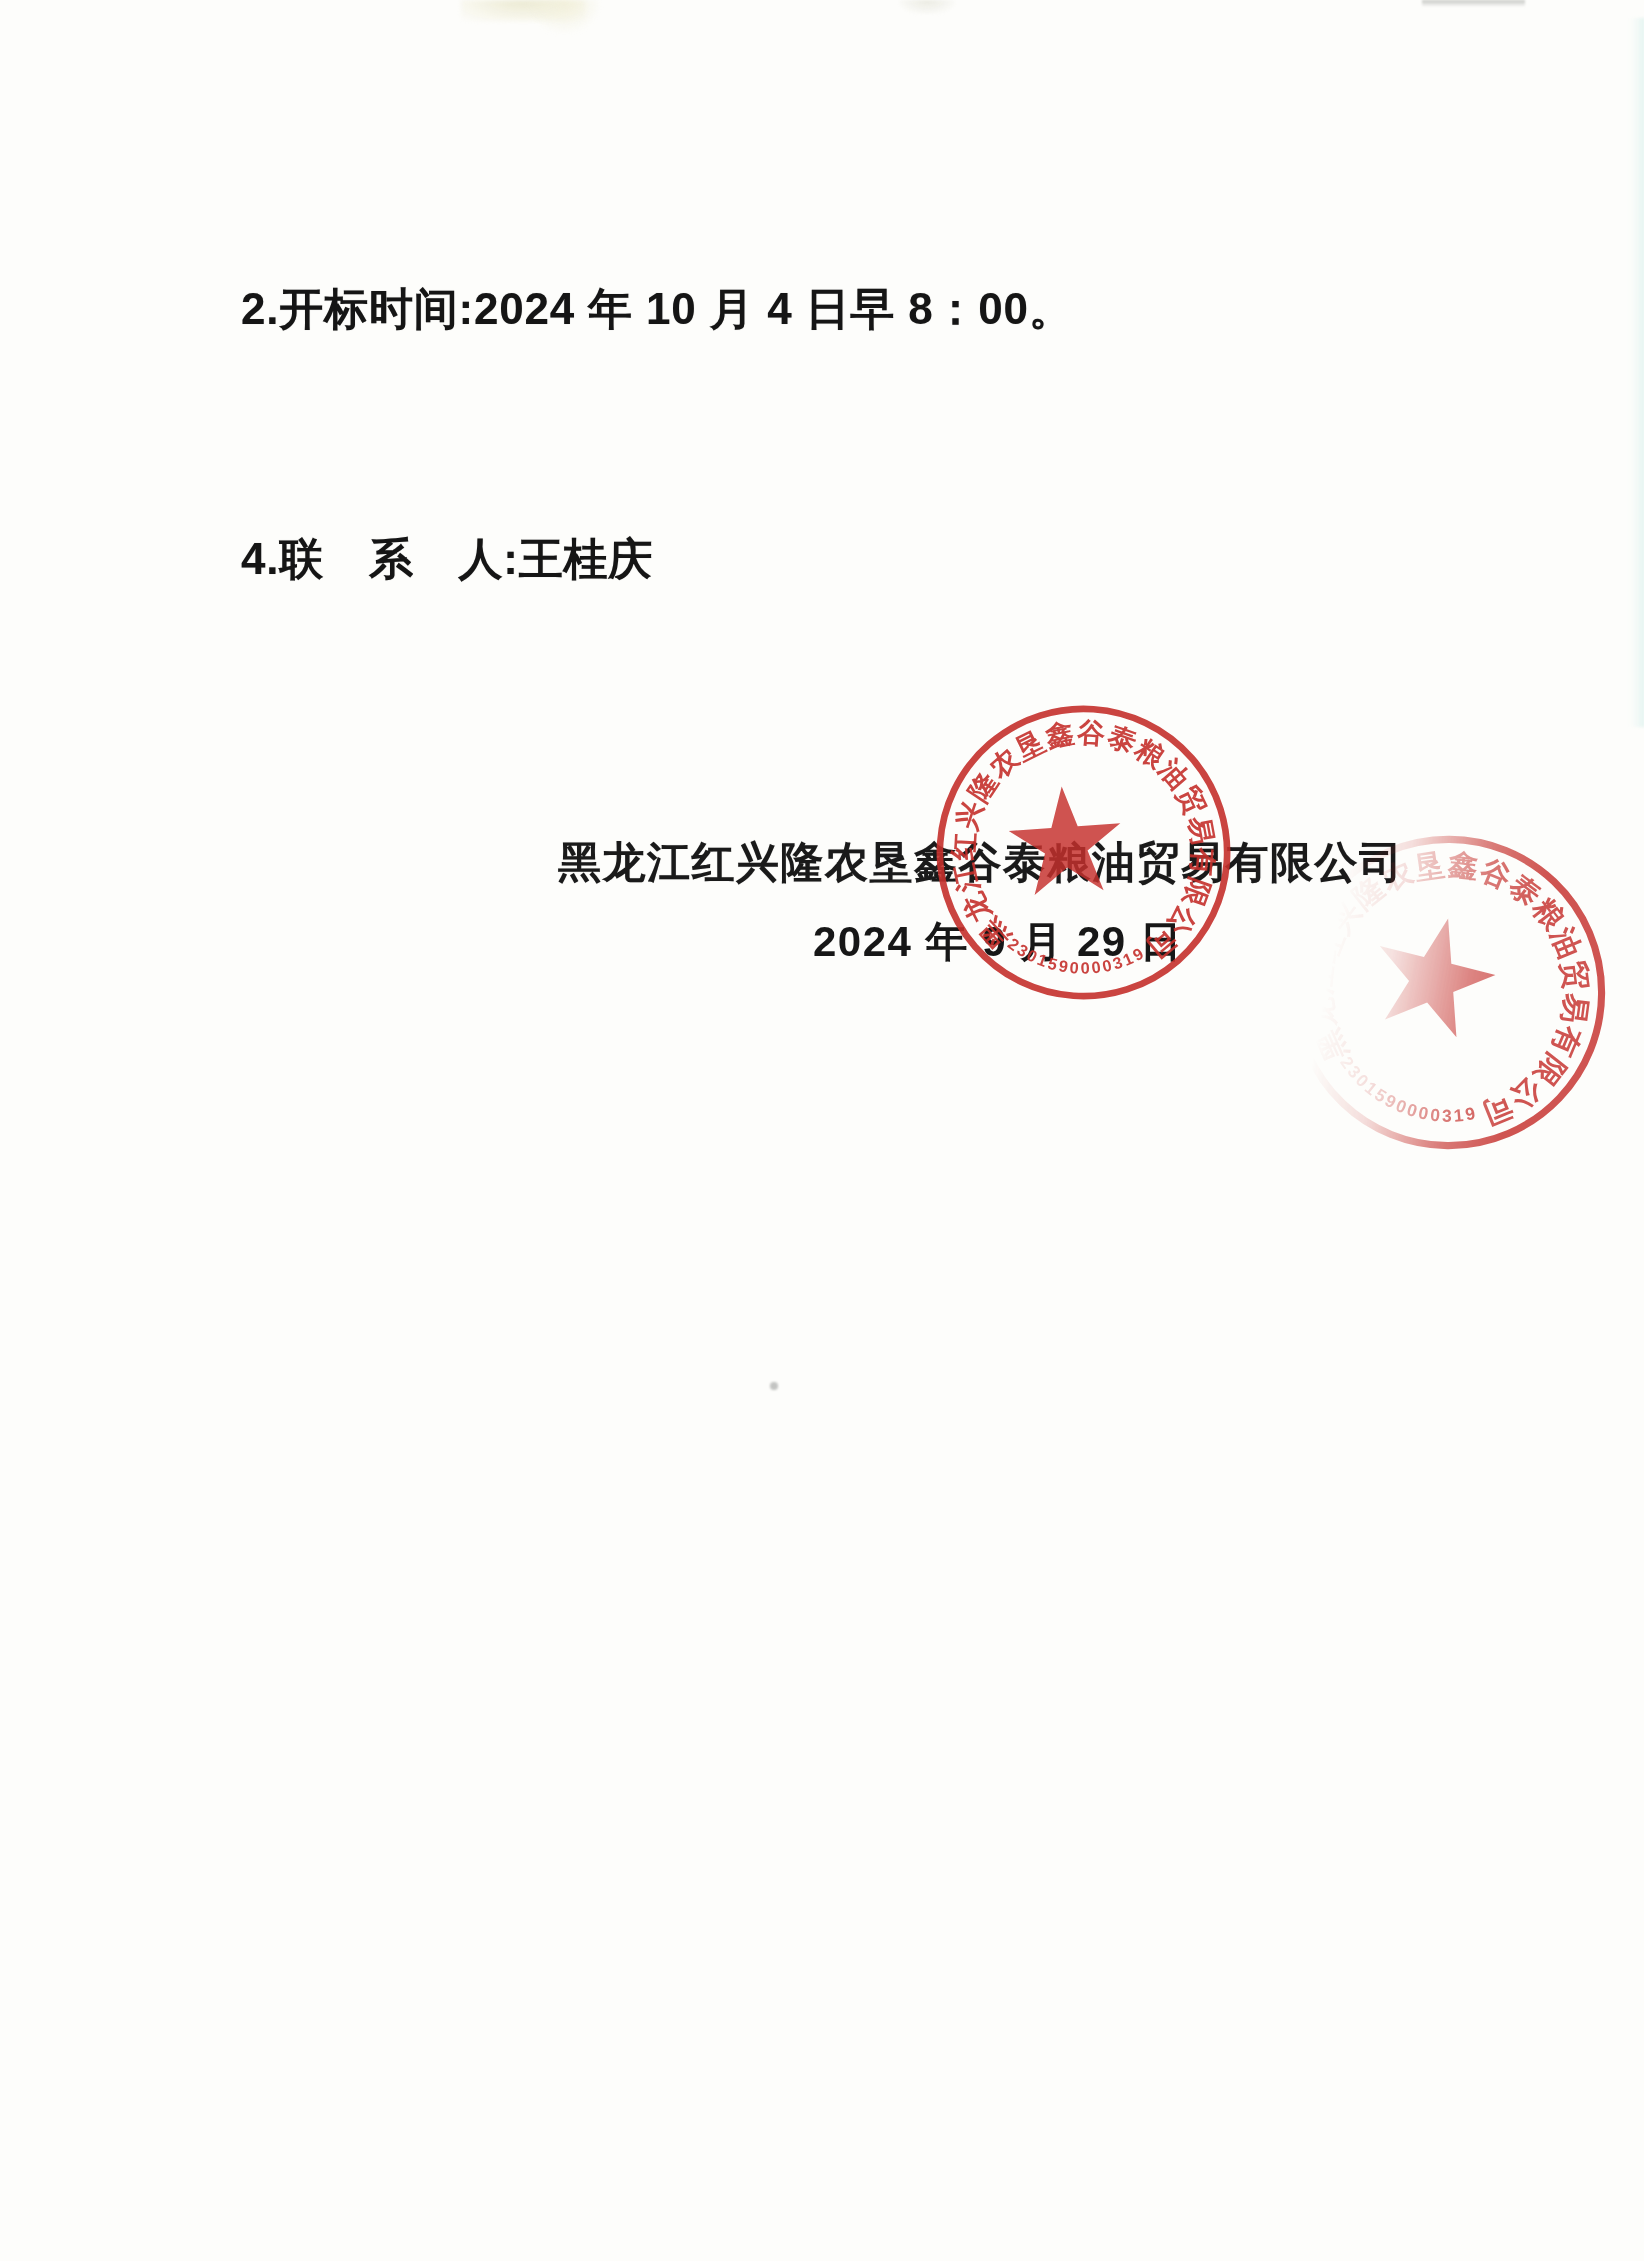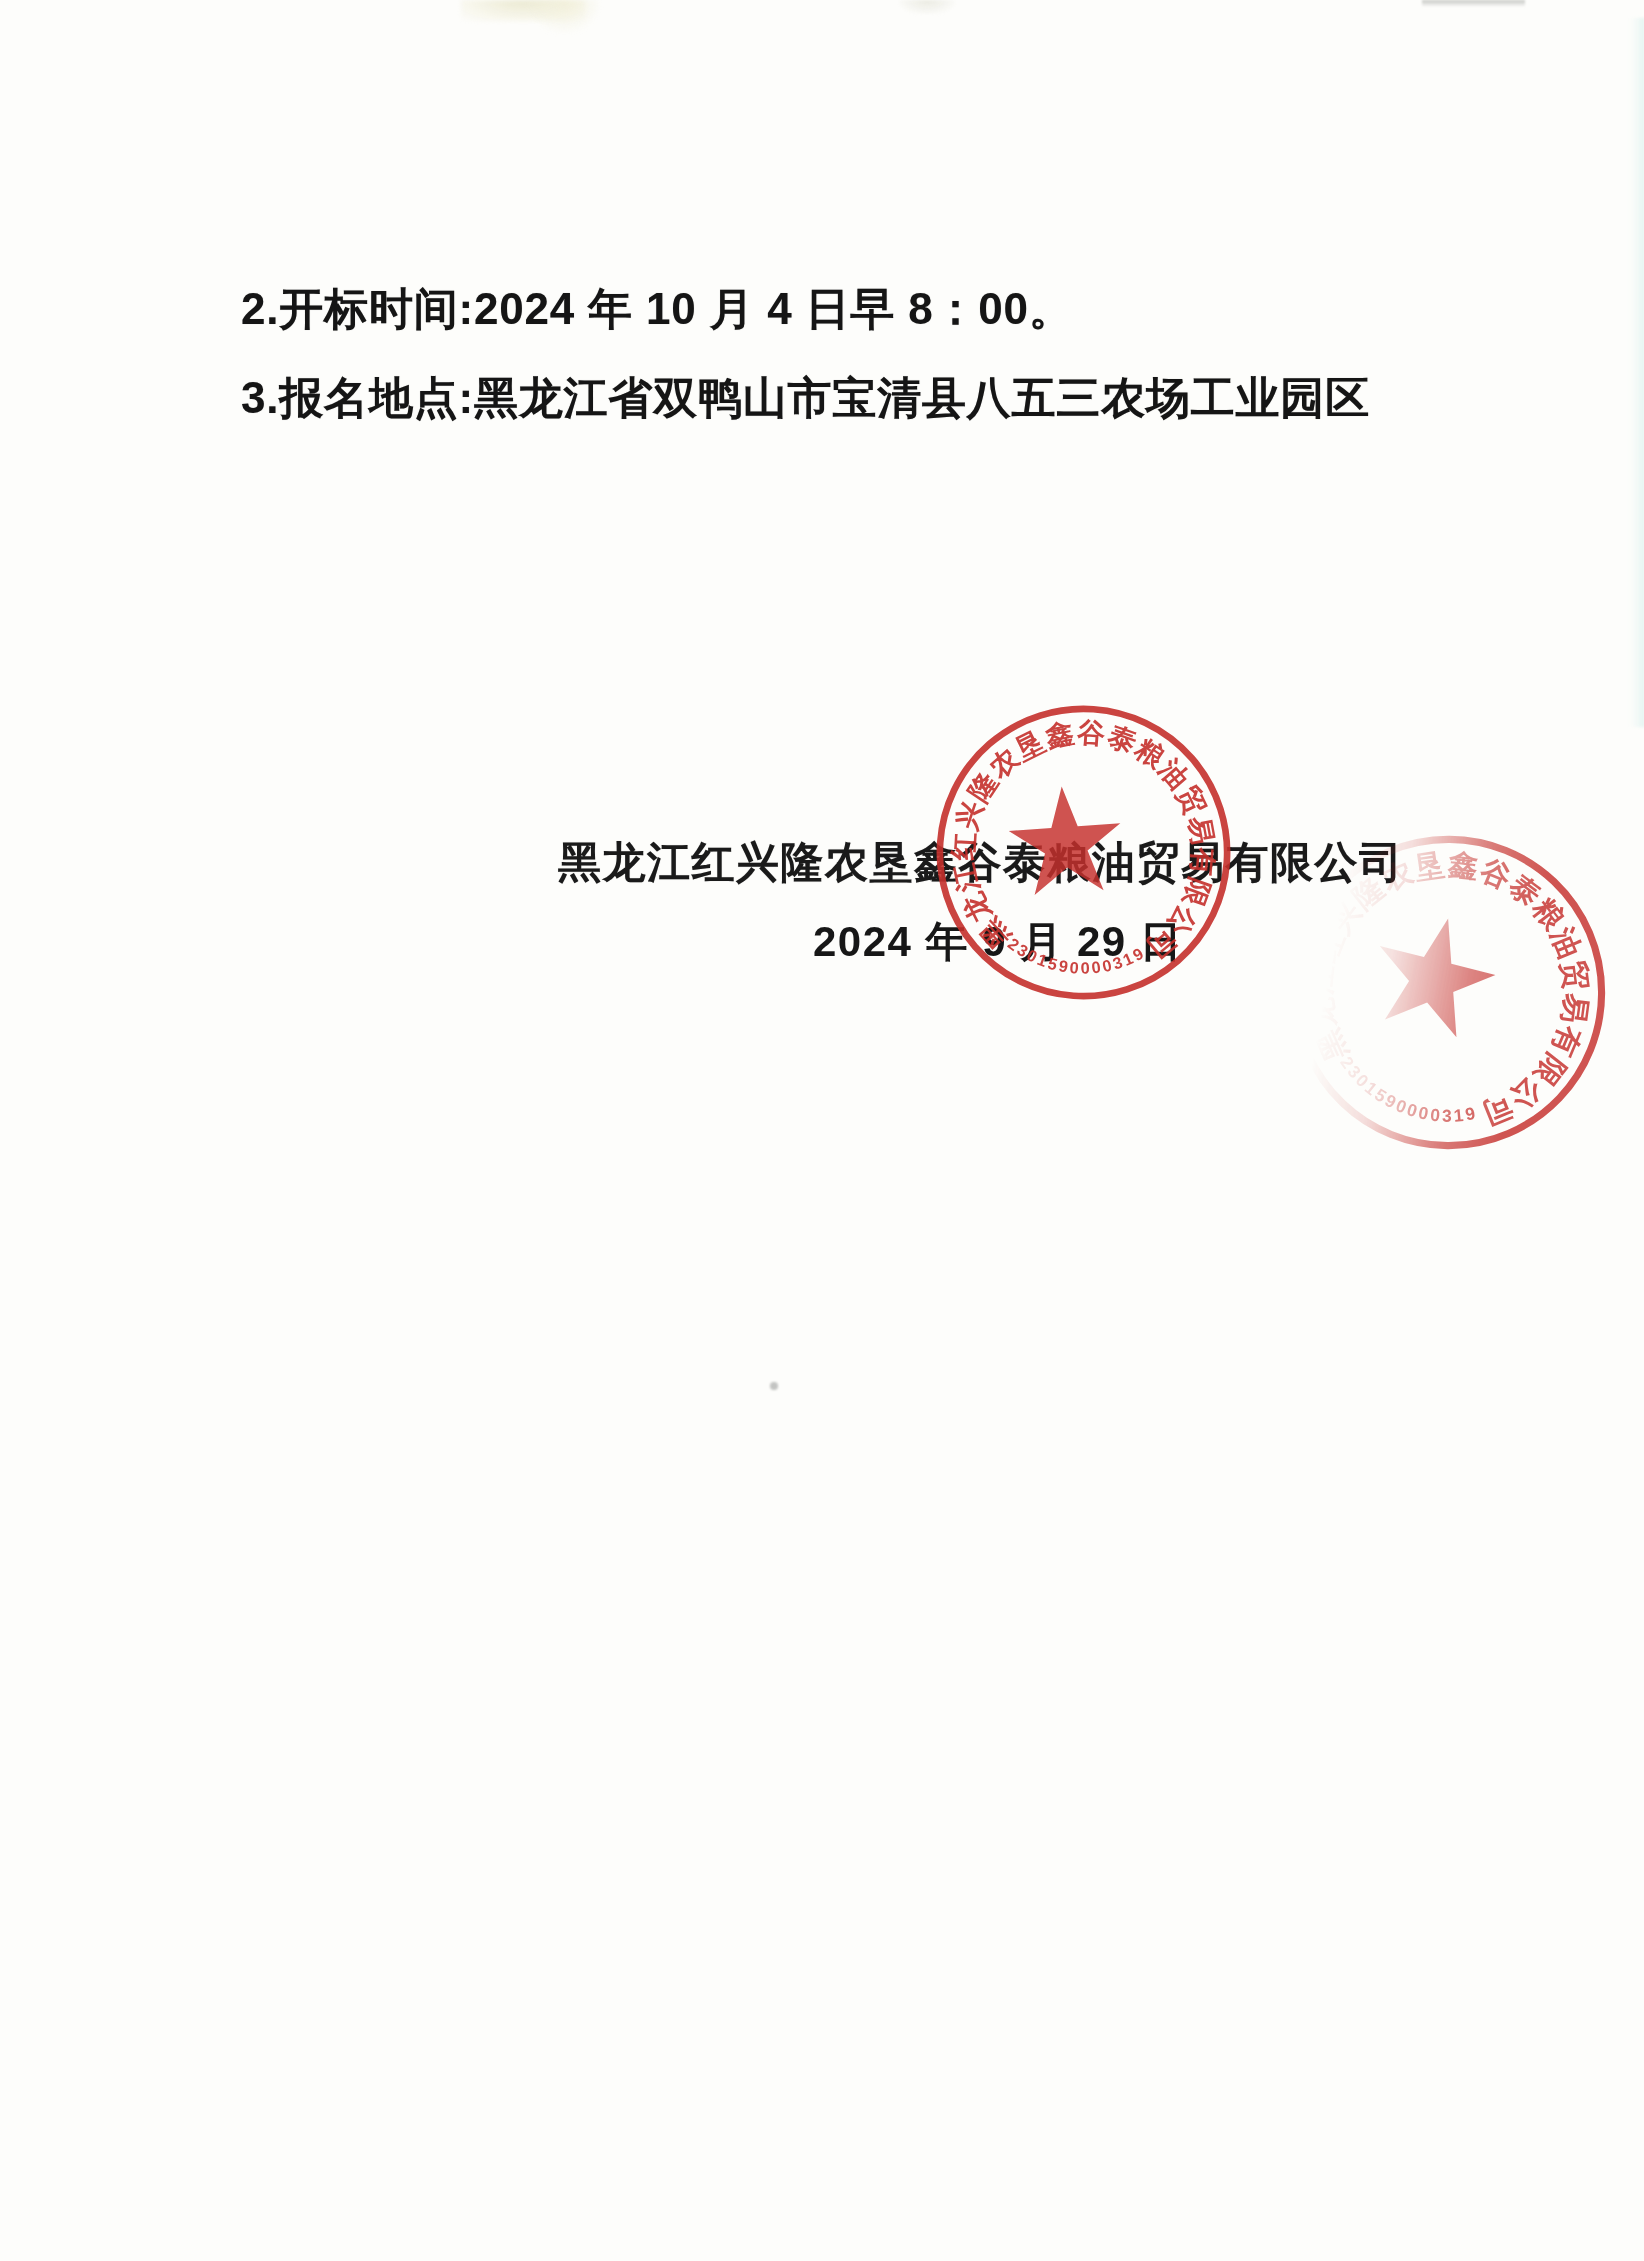--- a/index.html
+++ b/index.html
@@ -93,21 +93,21 @@
 <div class="page">
 
   <div class="artifact smudge-a"></div>
   <div class="artifact smudge-b"></div>
   <div class="artifact smudge-c"></div>
   <div class="artifact topline"></div>
   <div class="artifact edge-band"></div>
   <div class="artifact speck"></div>
 
   <div class="line l1">2.开标时间:2024 年 10 月 4 日早 8：00。</div>
-  <div class="line l2">3.报名地点:黑龙江省双鸭山市宝清县八五三农场工业园区</div>
+  <div class="line l4">4.联　系　人:王桂庆</div>
 
   <div class="company-line">黑龙江红兴隆农垦鑫谷泰粮油贸易有限公司</div>
   <div class="date-line">2024 年 9 月 29 日</div>
 
   <div class="stamp stamp-main">
     <svg viewBox="0 0 500 500">
       <defs>
         <path id="arc-top-1" d="M 145.6,399.1 A 182,182 0 1 1 354.4,399.1" fill="none"></path>
         <path id="arc-bot-1" d="M 121.4,403.2 A 200,200 0 0 0 378.6,403.2" fill="none"></path>
       </defs>

